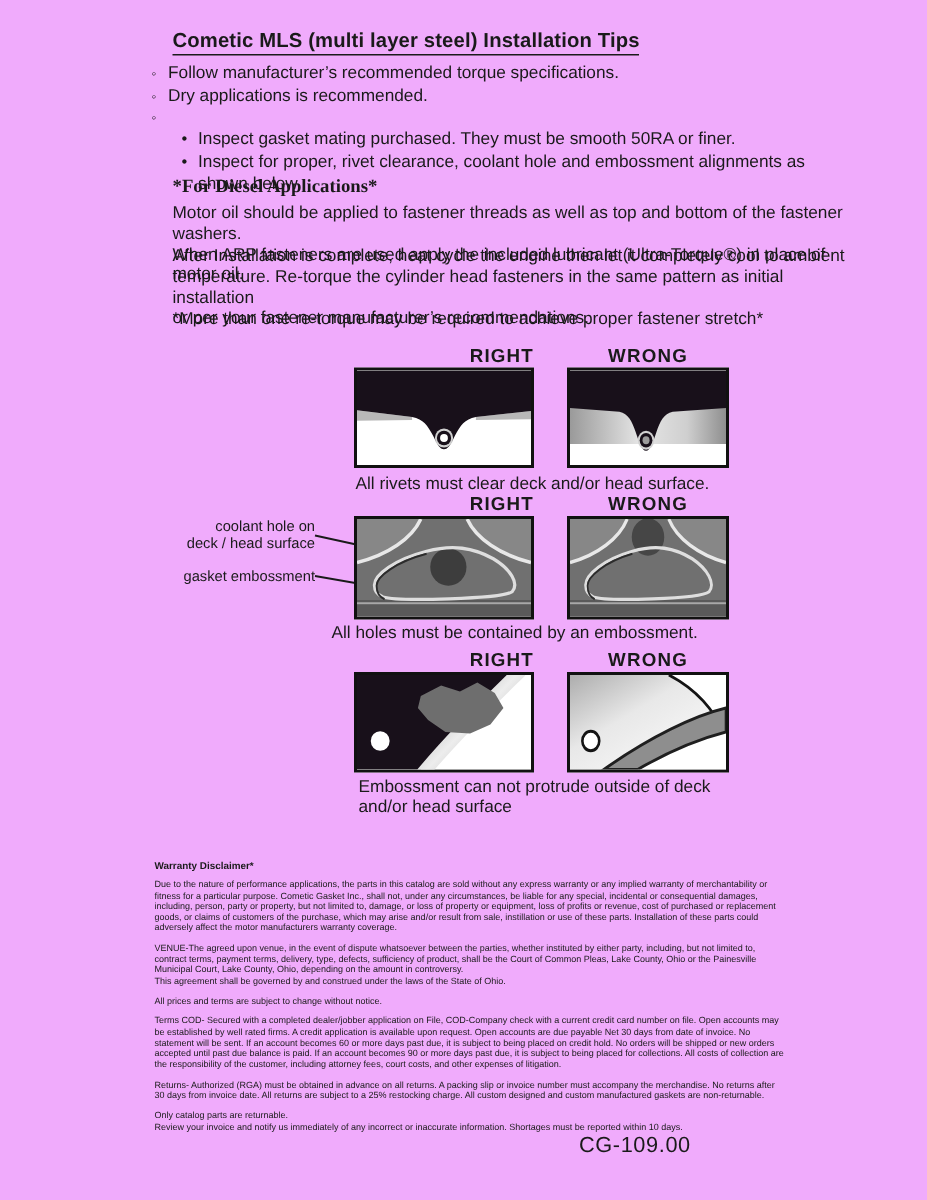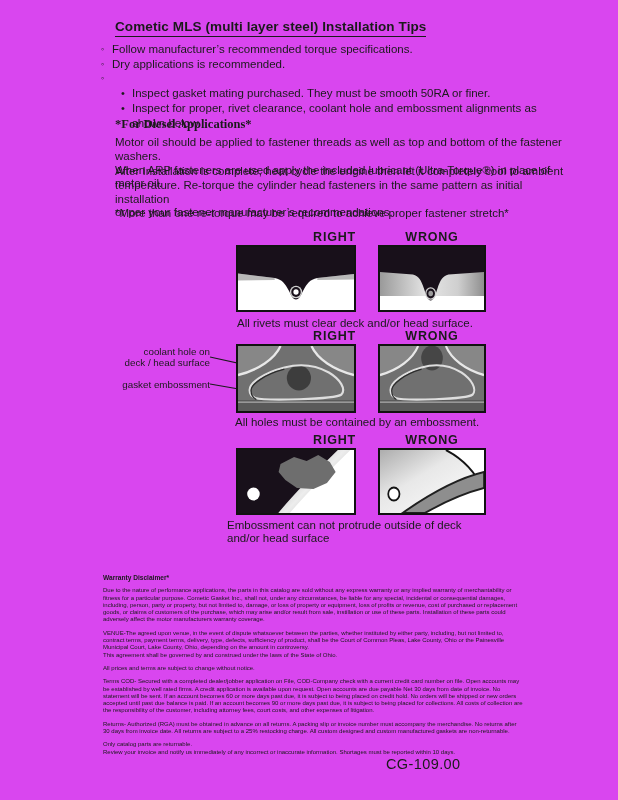--- a/index.html
+++ b/index.html
@@ -1,16 +1,16 @@
 <!DOCTYPE html>
 <html><head>
 <meta charset="utf-8">
 <style>
   html,body{margin:0;padding:0;background:#fff;}
-  .page{position:relative;width:618px;height:800px;background:#d946ef;overflow:hidden;
+  .page{position:relative;width:618px;height:800px;background:#f0abfc;overflow:hidden;
         font-family:"Liberation Sans",sans-serif;color:#1a1a1a;}
   .abs{position:absolute;}
   .doc-title{left:115px;top:19px;font-size:13.5px;font-weight:bold;
              border-bottom:1.6px solid #1a1a1a;padding-bottom:2px;letter-spacing:.1px;}
   .tips{left:101px;top:42px;width:440px;font-size:11.5px;line-height:14.7px;}
   .tip{display:flex;}
   .tip .mk{width:11px;flex:0 0 11px;font-size:9px;line-height:14.7px;}
   .tip.sub{margin-left:20px;}
   .tip.sub .mk{font-size:11px;}
   .diesel-heading{left:115px;top:117px;font-size:12.5px;font-weight:bold;font-family:Liberation Serif, serif;}
@@ -149,21 +149,21 @@
       <rect y="55.5" width="120" height="1.3" fill="#a8a8a8"></rect>
       <path d="M0,0 H44 C38,13 21,24 0,29 Z" fill="#878787"></path>
       <path d="M44,0 C38,13 21,24 0,29" stroke="#e8e8e8" stroke-width="2.4" fill="none"></path>
       <path d="M120,0 H76 C82,13 99,24 120,29 Z" fill="#878787"></path>
       <path d="M76,0 C82,13 99,24 120,29" stroke="#e8e8e8" stroke-width="2.4" fill="none"></path>
       <circle cx="60" cy="12" r="12.5" fill="#464646"></circle>
       <path d="M12,44 C12,37 26,27 48,21.5 C66,17 80,19 94,26.5 C106,33.5 112,43 107,48.5 C100,53.5 28,55 18,52 C13,50.3 12,47.5 12,44 Z" fill="none" stroke-width="2.2" stroke="#dedede"></path>
       <path d="M19,53.5 C14.5,51.5 13.5,47.5 13.5,44.5 C13.5,38.5 27,28.5 48,23.2" fill="none" stroke="#2c2c2c" stroke-width="1.3"></path>
     </svg>
   </div>
-  <div class="abs caption" style="left:235px;top:416px;">All holes must be contained by an embossment.</div>
+  <div class="abs caption" style="left:221px;top:416px;">All holes must be contained by an embossment.</div>
 
   <div class="abs dg-header pL" style="top:433px;">RIGHT</div>
   <div class="abs dg-header w pW" style="top:433px;">WRONG</div>
 
   <div class="abs panel pL" style="top:448px;height:67px;">
     <svg viewBox="0 0 120 63" preserveAspectRatio="none">
       <rect width="120" height="63" fill="#ffffff"></rect>
       <path d="M0,0 H111 C92,17 66,41 44,63 H0 Z" fill="#18101a"></path>
       <path d="M113,-3 C94,15 68,39 45,66" stroke="url(#gBandR)" stroke-width="9" fill="none"></path>
       <polygon points="44,14 58,7 71,11 83,5 95,12 101,22 92,33 78,39 61,38 49,30 42,22" fill="#6e6e6e"></polygon>
@@ -173,21 +173,21 @@
   <div class="abs panel pW" style="top:448px;height:67px;">
     <svg viewBox="0 0 120 63" preserveAspectRatio="none">
       <rect width="120" height="63" fill="url(#gBandW)"></rect>
       <path d="M76,0 H120 V41 C111,23 96,9 76,0 Z" fill="#ffffff"></path>
       <path d="M76,0 C96,9 111,23 120,41" stroke="#141414" stroke-width="2" fill="none"></path>
       <path d="M52,63 C80,49 102,42 120,38 V63 Z" fill="#ffffff"></path>
       <path d="M26,63 C62,41 96,27 120,22 L120,38 C102,42 80,49 52,63 Z" fill="#8e8e8e" stroke="#1f1f1f" stroke-width="2"></path>
       <circle cx="16" cy="44" r="6.5" fill="#ffffff" stroke="#141414" stroke-width="2"></circle>
     </svg>
   </div>
-  <div class="abs caption" style="left:227px;top:519px;">Embossment can not protrude outside of deck
+  <div class="abs caption" style="left:239px;top:519px;">Embossment can not protrude outside of deck
 and/or head surface</div>
 
   <div class="abs legal">
     <p class="legal-heading">Warranty Disclaimer*</p>
     <p>Due to the nature of performance applications, the parts in this catalog are sold without any express warranty or any implied warranty of merchantability or fitness for a particular purpose.  Cometic Gasket Inc., shall not, under any circumstances, be liable for any special, incidental or consequential damages, including, person, party or property, but not limited to, damage, or loss of property or equipment, loss of profits or revenue, cost of purchased or replacement goods, or claims of customers of the purchase, which may arise and/or result from sale, instillation or use of these parts.  Installation of these parts could adversely affect the motor manufacturers warranty coverage.</p>
     <p>VENUE-The agreed upon venue, in the event of dispute whatsoever between the parties, whether instituted by either party, including, but not limited to, contract terms, payment terms, delivery, type, defects, sufficiency of product, shall be the Court of Common Pleas, Lake County, Ohio or the Painesville Municipal Court, Lake County, Ohio, depending on the amount in controversy.
 This agreement shall be governed by and construed under the laws of the State of Ohio.</p>
     <p>All prices and terms are subject to change without notice.</p>
     <p>Terms COD- Secured with a completed dealer/jobber application on File, COD-Company check with a current credit card number on file.  Open accounts may be established by well rated firms.  A credit application is available upon request.  Open accounts are due payable Net 30 days from date of invoice.  No statement will be sent.  If an account becomes 60 or more days past due, it is subject to being placed on credit hold.  No orders will be shipped or new orders accepted until past due balance is paid.  If an account becomes 90 or more days past due, it is subject to being placed for collections.  All costs of collection are the responsibility of the customer, including attorney fees, court costs, and other expenses of litigation.</p>
     <p>Returns- Authorized (RGA) must be obtained in advance on all returns.  A packing slip or invoice number must accompany the merchandise.  No returns after 30 days from invoice date.  All returns are subject to a 25% restocking charge.  All custom designed and custom manufactured gaskets are non-returnable.</p>

